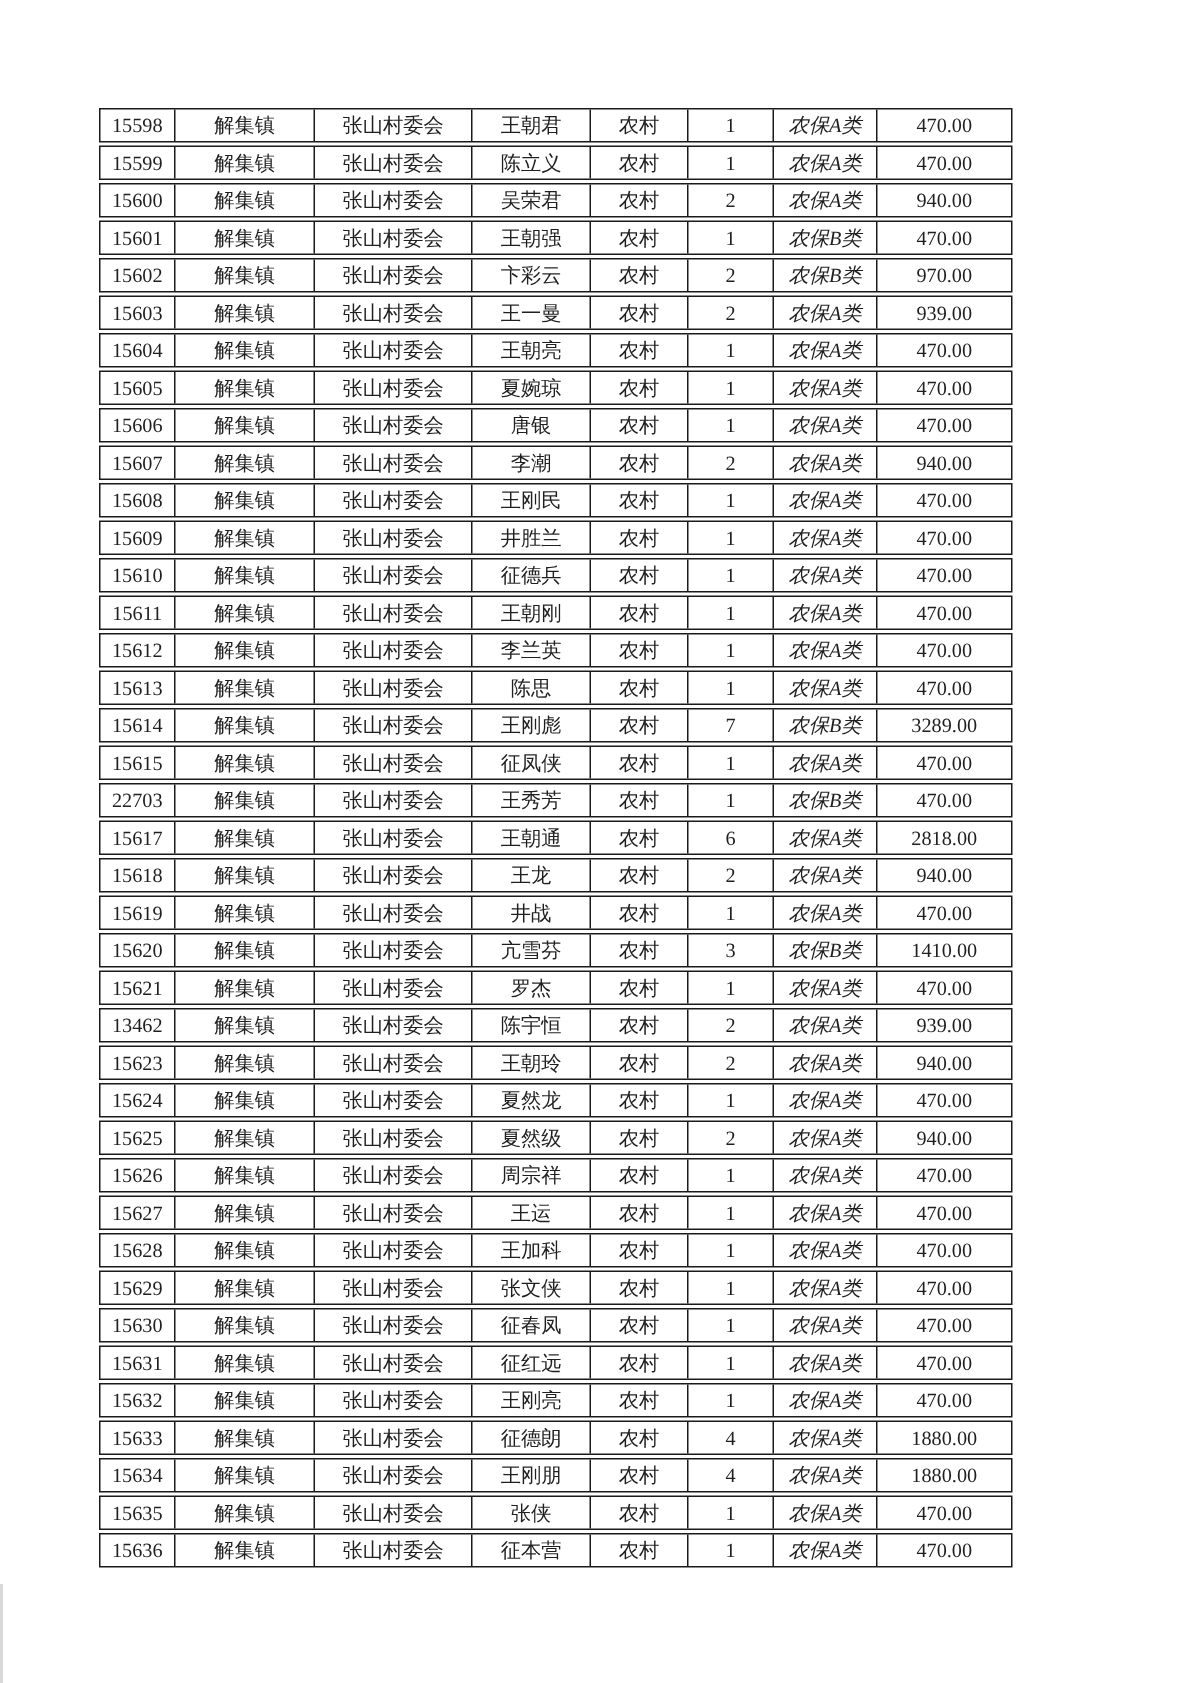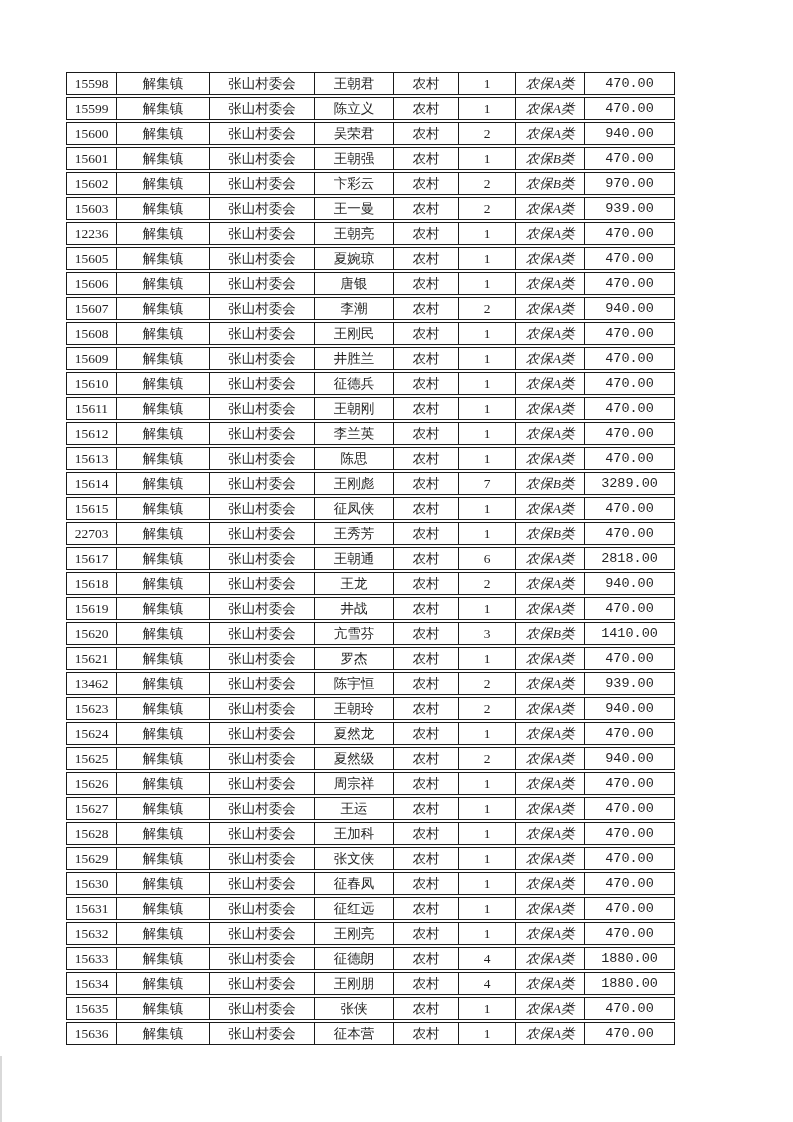--- a/index.html
+++ b/index.html
@@ -43,21 +43,21 @@
     overflow: hidden;
     white-space: nowrap;
   }
   .c0 { width: 50px; }
   .c1 { width: 93px; text-align: center; }
   .c2 { width: 105px; }
   .c3 { width: 79px; }
   .c4 { width: 65px; text-align: center; }
   .c5 { width: 57px; }
   .c6 { width: 69px; font-style: italic; }
-  .c7 { width: 89px; border-right: none; font-family: Liberation Mono, monospace; }
+  .c7 { width: 89px; border-right: none; }
   .edge-artifact {
     position: absolute;
     left: 0;
     top: 1056px;
     width: 2px;
     height: 66px;
     background: #d9d9d9;
   }
 </style>
 </head>
@@ -119,21 +119,21 @@
         <div class="cell c0">15603</div>
         <div class="cell c1">解集镇</div>
         <div class="cell c2">张山村委会</div>
         <div class="cell c3">王一曼</div>
         <div class="cell c4">农村</div>
         <div class="cell c5">2</div>
         <div class="cell c6">农保A类</div>
         <div class="cell c7">939.00</div>
       </div>
       <div class="row">
-        <div class="cell c0">12236</div>
+        <div class="cell c0">15604</div>
         <div class="cell c1">解集镇</div>
         <div class="cell c2">张山村委会</div>
         <div class="cell c3">王朝亮</div>
         <div class="cell c4">农村</div>
         <div class="cell c5">1</div>
         <div class="cell c6">农保A类</div>
         <div class="cell c7">470.00</div>
       </div>
       <div class="row">
         <div class="cell c0">15605</div>

